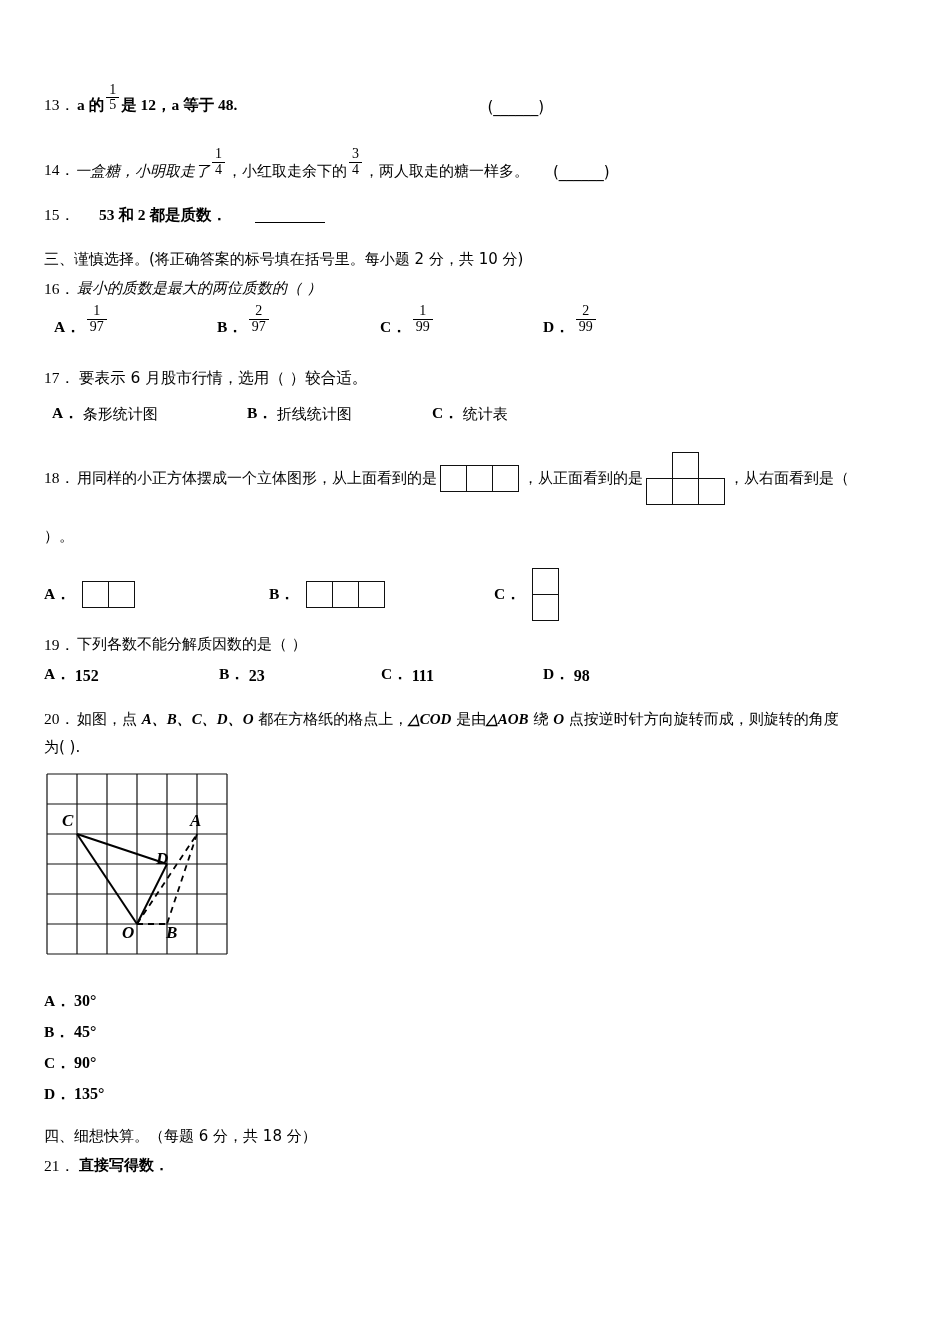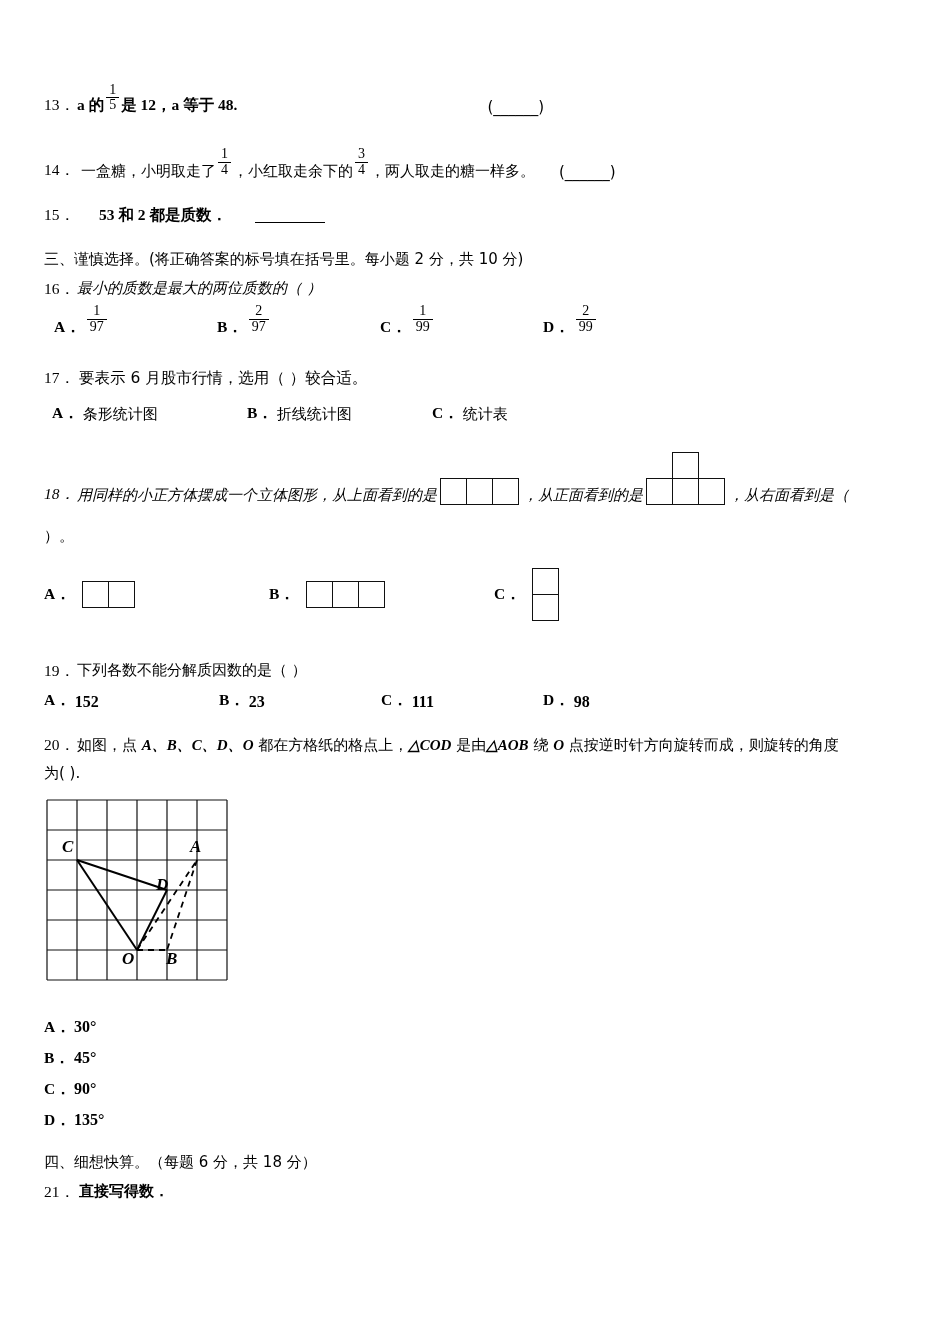--- a/index.html
+++ b/index.html
@@ -111,21 +111,21 @@
         <span class="den">5</span>
       </span>
       <span class="serif-b">是 12，a 等于 48.</span>
       <span class="paren-blank q13-answer">(______)</span>
     </div>
   </div>
 
   <div class="row" style="margin-top:34px;">
     <div style="display:flex; align-items:flex-end;">
       <span class="qnum">14．</span>
-      <span class="cn" style="margin-left:6px;">一盒糖，小明取走了</span>
+      <span class="cn" style="margin-left:0;font-style:italic;">一盒糖，小明取走了</span>
       <span class="frac">
         <span class="num">1</span>
         <span class="den">4</span>
       </span>
       <span class="cn">，小红取走余下的</span>
       <span class="frac">
         <span class="num">3</span>
         <span class="den">4</span>
       </span>
       <span class="cn">，两人取走的糖一样多。</span>
@@ -188,21 +188,21 @@
     <div class="choice" style="width:185px;">
       <span class="clabel">B．</span>
       <span class="ctext">折线统计图</span>
     </div>
     <div class="choice">
       <span class="clabel">C．</span>
       <span class="ctext">统计表</span>
     </div>
   </div>
 
-  <div class="row" style="margin-top:28px; display:flex; align-items:flex-end; flex-wrap:nowrap;font-style:italic;">
+  <div class="row" style="margin-top:28px; display:flex; align-items:center; flex-wrap:nowrap;">
     <span class="qnum">18．</span>
     <span class="cn" style="margin-left:2px;">用同样的小正方体摆成一个立体图形，从上面看到的是</span>
     <span class="sq-grid" style="margin:0 4px;">
       <span class="sq-row">
         <span class="sq"></span>
             <span class="sq"></span>
             <span class="sq"></span>
       </span>
     </span>
     <span class="cn">，从正面看到的是</span>
@@ -250,21 +250,21 @@
         <span class="sq-row">
               <span class="sq"></span>
             </span>
         <span class="sq-row">
               <span class="sq"></span>
             </span>
       </span>
     </div>
   </div>
 
-  <div class="row" style="margin-top:40px; display:flex;">
+  <div class="row" style="margin-top:14px; display:flex;">
     <span class="qnum">19．</span>
     <span class="cn" style="margin-left:2px;">下列各数不能分解质因数的是（  ）</span>
   </div>
   <div class="row choices" style="margin-top:8px;">
     <div class="choice" style="width:175px;">
       <span class="clabel">A．</span>
       <span class="num-b">152</span>
     </div>
     <div class="choice" style="width:162px;">
       <span class="clabel">B．</span>

